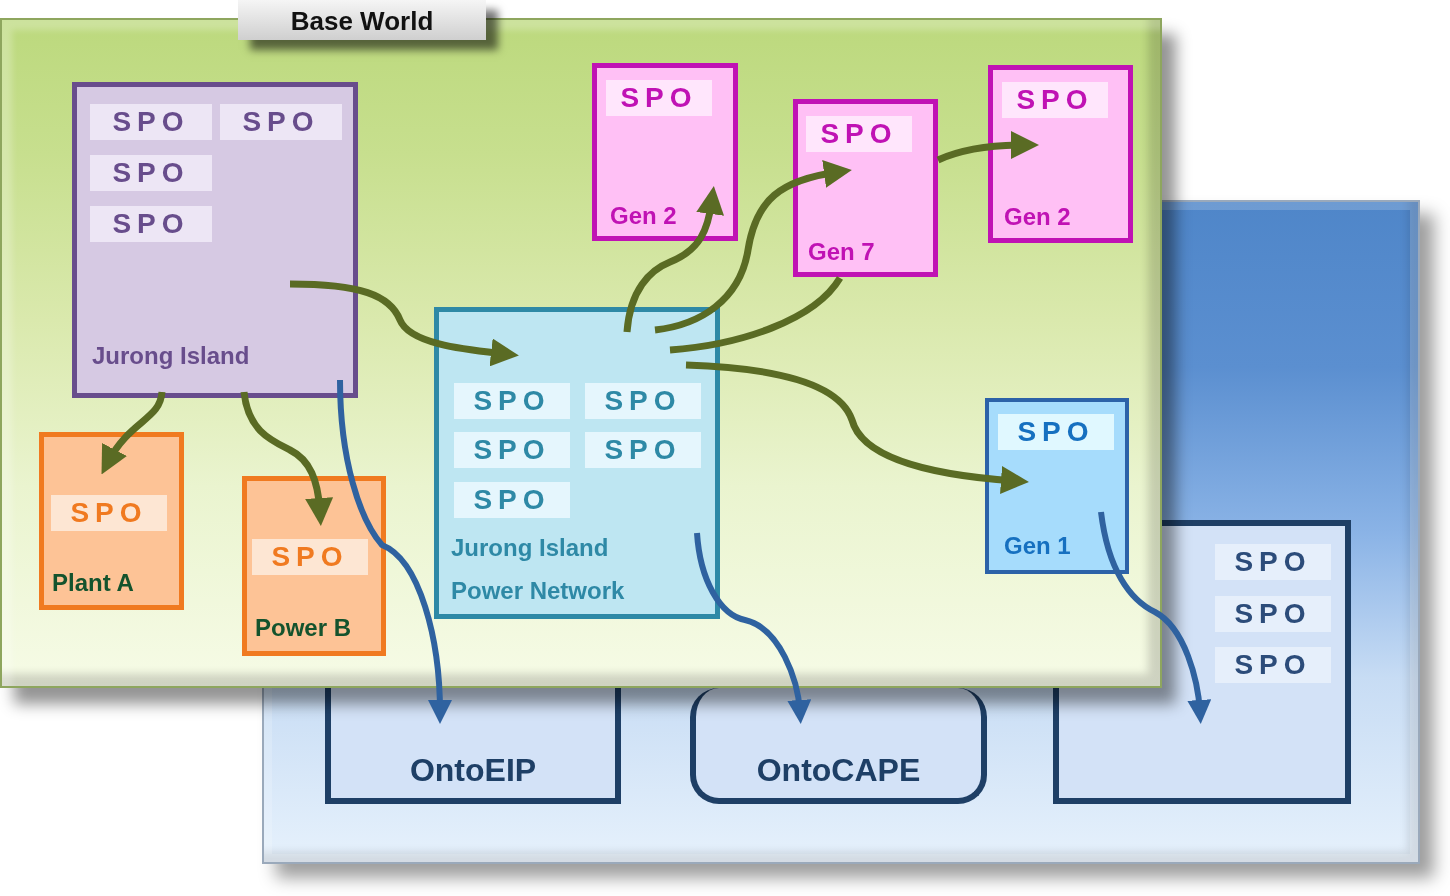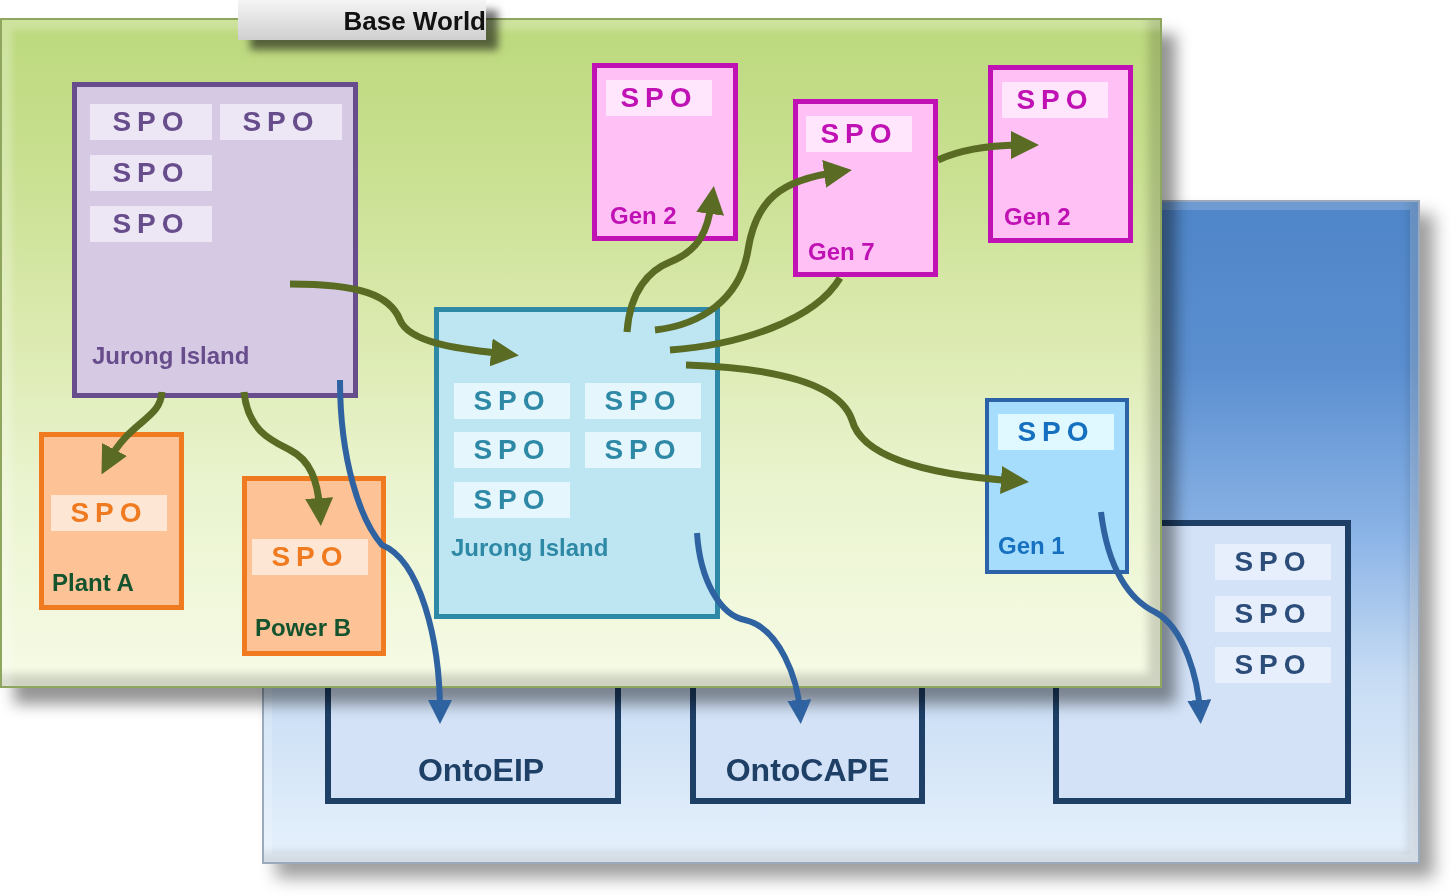--- a/index.html
+++ b/index.html
@@ -15,21 +15,21 @@
   }
   
   #world-layer { left: 0px; top: 18px; width: 1162px; height: 670px;
     background: linear-gradient(to bottom, #bcd97d 0%, #c7df8e 20%, #dae9ad 45%, #eaf4cf 70%, #f6fbe6 100%);
     border: 2px solid #8ea65e;
     box-shadow: 14px 16px 14px rgba(0,0,0,0.42), inset 10px 10px 6px rgba(255,255,255,0.25), inset -12px -12px 8px rgba(0,0,0,0.16);
   }
   #world-tab { left: 238px; top: 0px; width: 248px; height: 40px;
     background: linear-gradient(to bottom, #f5f5f5, #cfcfcf);
     box-shadow: 12px 10px 8px rgba(0,0,0,0.55);
-    text-align: right; font-weight: bold; font-size: 26px; color: #111;
+    text-align: center; font-weight: bold; font-size: 26px; color: #111;
     line-height: 42px; }
 
   .box { border-style: solid; border-width: 5px; }
   .spo { position: absolute; font-weight: bold; font-size: 28px; letter-spacing: 6px;
          text-align: center; line-height: 36px; height: 36px; }
   .label { position: absolute; font-weight: bold; font-size: 24px; white-space: nowrap; }
 
   
   #ji { left: 72px; top: 82px; width: 286px; height: 316px; background: #d6c9e3; border-color: #684d8c; }
   #ji .spo { background: #ede6f5; color: #684d8c; width: 122px; }
@@ -57,41 +57,41 @@
 
   
   #gen1 { left: 985px; top: 398px; width: 144px; height: 176px; background: #a6dcfc; border-color: #2c62a8; border-width: 4px; }
   #gen1 .spo { background: #e0f8ff; color: #1670c0; width: 116px; }
   #gen1 .label { color: #1670c0; }
 
   
   .onto { background: #d3e2f7; border: 6px solid #1e3f66; border-top: none; }
   .onto .label { color: #1e3f66; font-size: 32px; width: 100%; text-align: center; }
   #ontoEIP { left: 325px; top: 688px; width: 296px; height: 116px; }
-  #ontoCAPE { left: 690px; top: 688px; width: 235px; height: 116px; }
+  #ontoCAPE { left: 690px; top: 688px; width: 297px; height: 116px; border-radius: 29px; }
   #ontoPow { left: 1053px; top: 520px; width: 298px; height: 284px; border-top: 6px solid #1e3f66; }
   #ontoPow .spo { background: #e6effb; color: #2c4c7a; width: 116px; }
 
   svg#arrows { position: absolute; left: 0; top: 0; width: 1450px; height: 896px; pointer-events: none; }
 </style>
 </head>
 <body>
 
 <div id="onto-layer" class="abs"></div>
 
 <div id="ontoPow" class="abs onto">
   <div class="spo" style="left:-20px;top:18px;width:100px;opacity:.85">SPO</div>
   <div class="spo" style="left:156px;top:18px">SPO</div>
   <div class="spo" style="left:-20px;top:70px;width:100px;opacity:.85">SPO</div>
   <div class="spo" style="left:156px;top:70px">SPO</div>
   <div class="spo" style="left:-20px;top:121px;width:100px;opacity:.85">SPO</div>
   <div class="spo" style="left:156px;top:121px">SPO</div>
 </div>
 <div id="ontoEIP" class="abs onto">
-  <div class="label" style="left:8px;top:64px">OntoEIP</div>
+  <div class="label" style="left:0;top:64px">OntoEIP</div>
 </div>
 <div id="ontoCAPE" class="abs onto">
   <div class="label" style="left:0;top:64px">OntoCAPE</div>
 </div>
 
 <div id="world-layer" class="abs"></div>
 <div id="world-tab" class="abs">Base World</div>
 
 <div id="ji" class="abs box">
   <div class="spo" style="left:13px;top:17px">SPO</div>
@@ -110,37 +110,38 @@
   <div class="label" style="left:8px;top:133px">Power B</div>
 </div>
 
 <div id="jipn" class="abs box">
   <div class="spo" style="left:15px;top:71px">SPO</div>
   <div class="spo" style="left:146px;top:71px">SPO</div>
   <div class="spo" style="left:15px;top:120px">SPO</div>
   <div class="spo" style="left:146px;top:120px">SPO</div>
   <div class="spo" style="left:15px;top:170px">SPO</div>
   <div class="label" style="left:12px;top:222px">Jurong Island</div>
+  <div class="label" style="left:12px;top:265px">Power Network</div>
 </div>
 
 <div id="gen2" class="abs box gen-p">
   <div class="spo" style="left:9px;top:12px">SPO</div>
   <div class="label" style="left:13px;top:134px">Gen 2</div>
 </div>
 <div id="gen3" class="abs box gen-p">
   <div class="spo" style="left:8px;top:12px">SPO</div>
   <div class="label" style="left:10px;top:134px">Gen 7</div>
 </div>
 <div id="gen4" class="abs box gen-p">
   <div class="spo" style="left:9px;top:12px">SPO</div>
   <div class="label" style="left:11px;top:133px">Gen 2</div>
 </div>
 <div id="gen1" class="abs box">
   <div class="spo" style="left:9px;top:12px">SPO</div>
-  <div class="label" style="left:9px;top:130px">Gen 1</div>
+  <div class="label" style="left:15px;top:130px">Gen 1</div>
 </div>
 
 <svg id="arrows">
   <defs>
     <marker id="ahG" viewBox="0 0 10 10" refX="5" refY="5" markerWidth="4" markerHeight="4" orient="auto-start-reverse">
       <path d="M0,0 L10,5 L0,10 z" fill="#5a6b24"></path>
     </marker>
     <marker id="ahB" viewBox="0 0 10 10" refX="5" refY="5" markerWidth="4" markerHeight="4" orient="auto-start-reverse">
       <path d="M0,0 L10,5 L0,10 z" fill="#2f62a0"></path>
     </marker>

